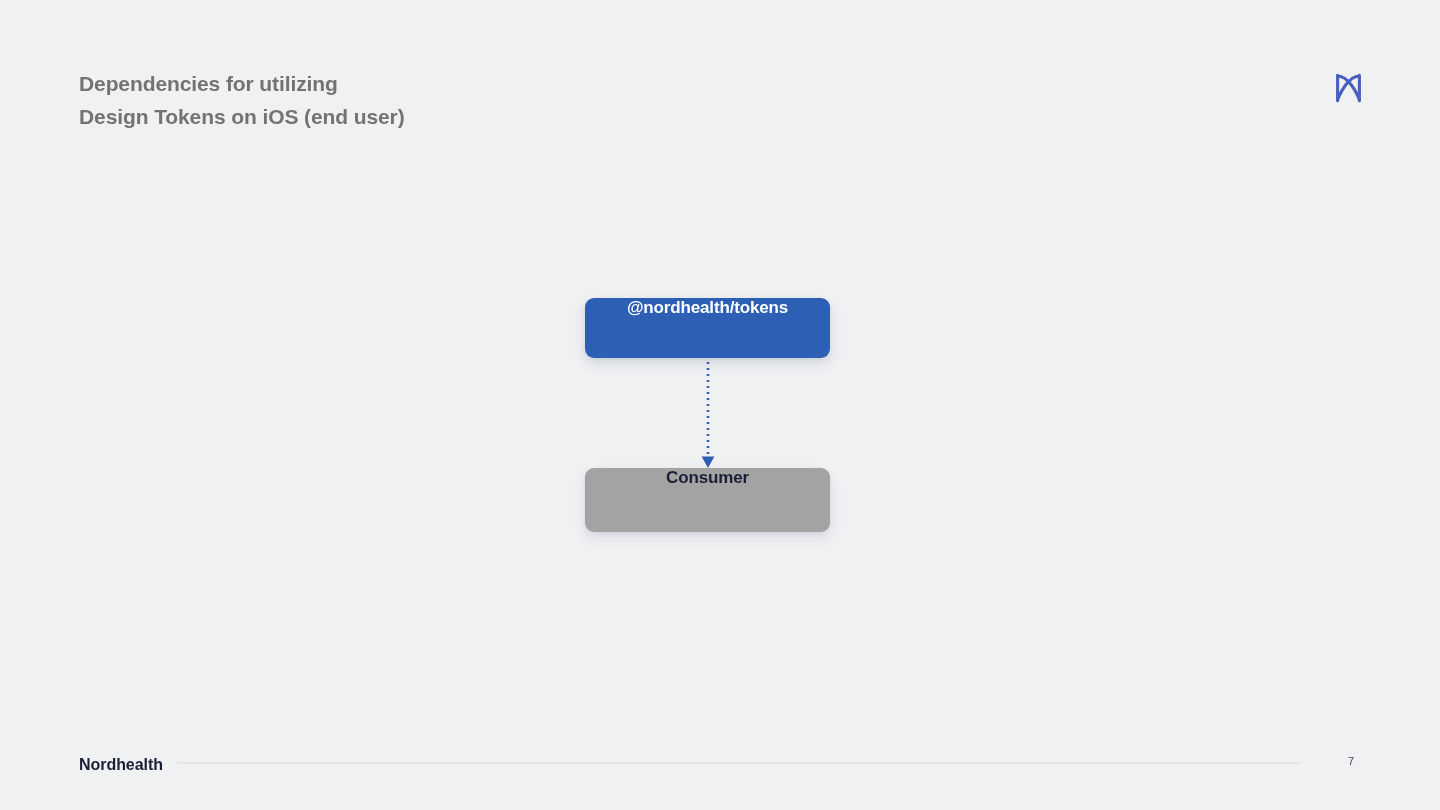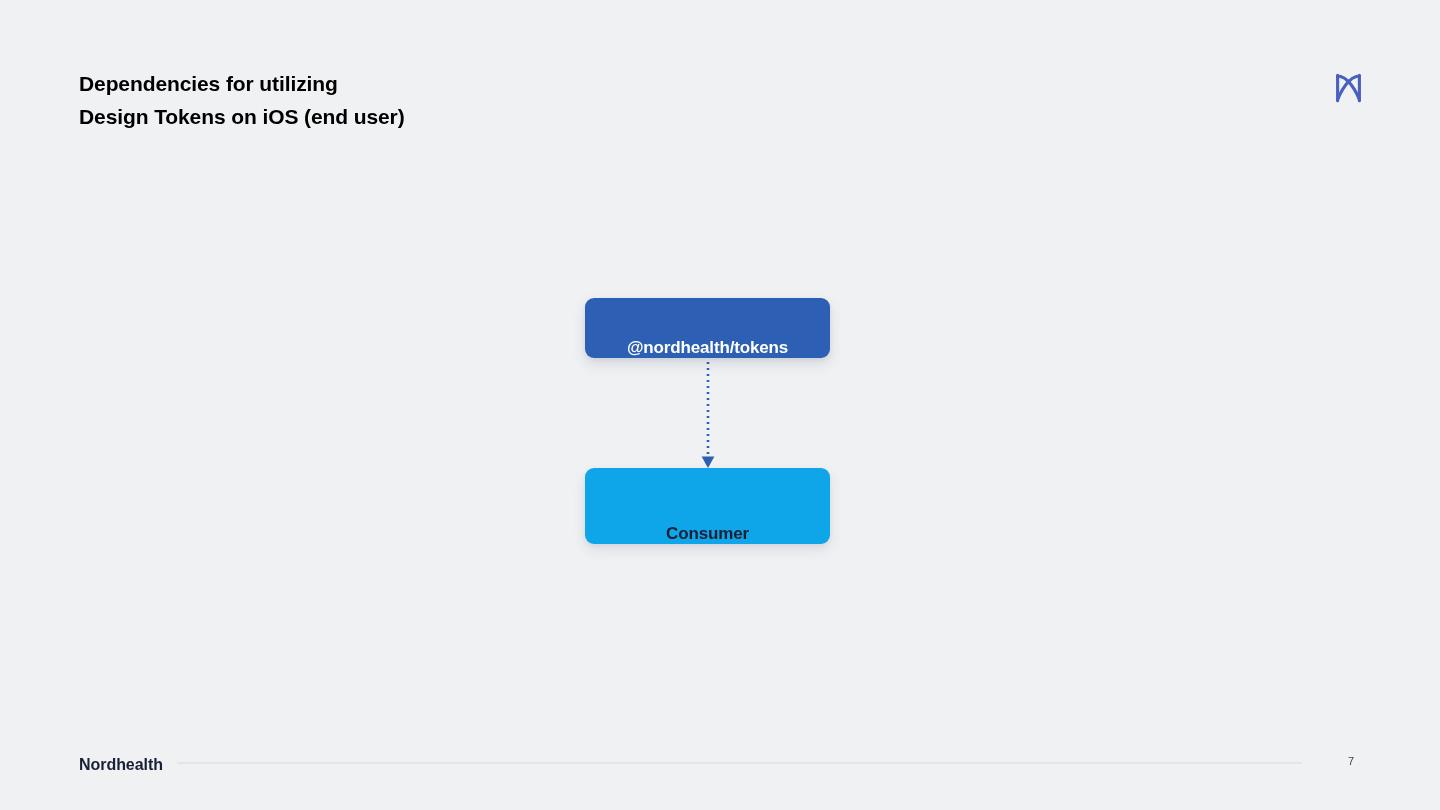--- a/index.html
+++ b/index.html
@@ -17,21 +17,21 @@
 
   
   .slide-title {
     position: absolute;
     left: 79px;
     top: 68px;
     font-size: 21px;
     font-weight: bold;
     line-height: 32.5px;
     letter-spacing: -0.1px;
-    color: #000000;
+    color: #737373;
     white-space: pre-line;
   }
 
   
   .brand-mark {
     position: absolute;
     left: 1334px;
     top: 73px;
     width: 29px;
     height: 30px;
@@ -45,21 +45,21 @@
     top: 0;
     width: 1440px;
     height: 810px;
   }
 
   .node {
     position: absolute;
     box-sizing: border-box;
     border-radius: 9px;
     display: flex;
-    align-items: flex-end;
+    align-items: flex-start;
     justify-content: center;
     font-size: 17px;
     font-weight: bold;
     letter-spacing: -0.15px;
   }
 
   .node-package {
     left: 585px;
     top: 298px;
     width: 245px;
@@ -67,22 +67,22 @@
     background: #2d60b4;
     color: #ffffff;
     box-shadow: 0 6px 14px rgba(36, 52, 90, 0.13),
                 0 2px 4px rgba(36, 52, 90, 0.07);
   }
 
   .node-consumer {
     left: 585px;
     top: 468px;
     width: 245px;
-    height: 76px;
-    background: #0ea5e9;
+    height: 64px;
+    background: #a3a3a3;
     color: #1a1f36;
     box-shadow: 0 6px 14px rgba(36, 52, 90, 0.10),
                 0 2px 4px rgba(36, 52, 90, 0.06);
   }
 
   
   .connector {
     position: absolute;
     left: 694px;
     top: 356px;

